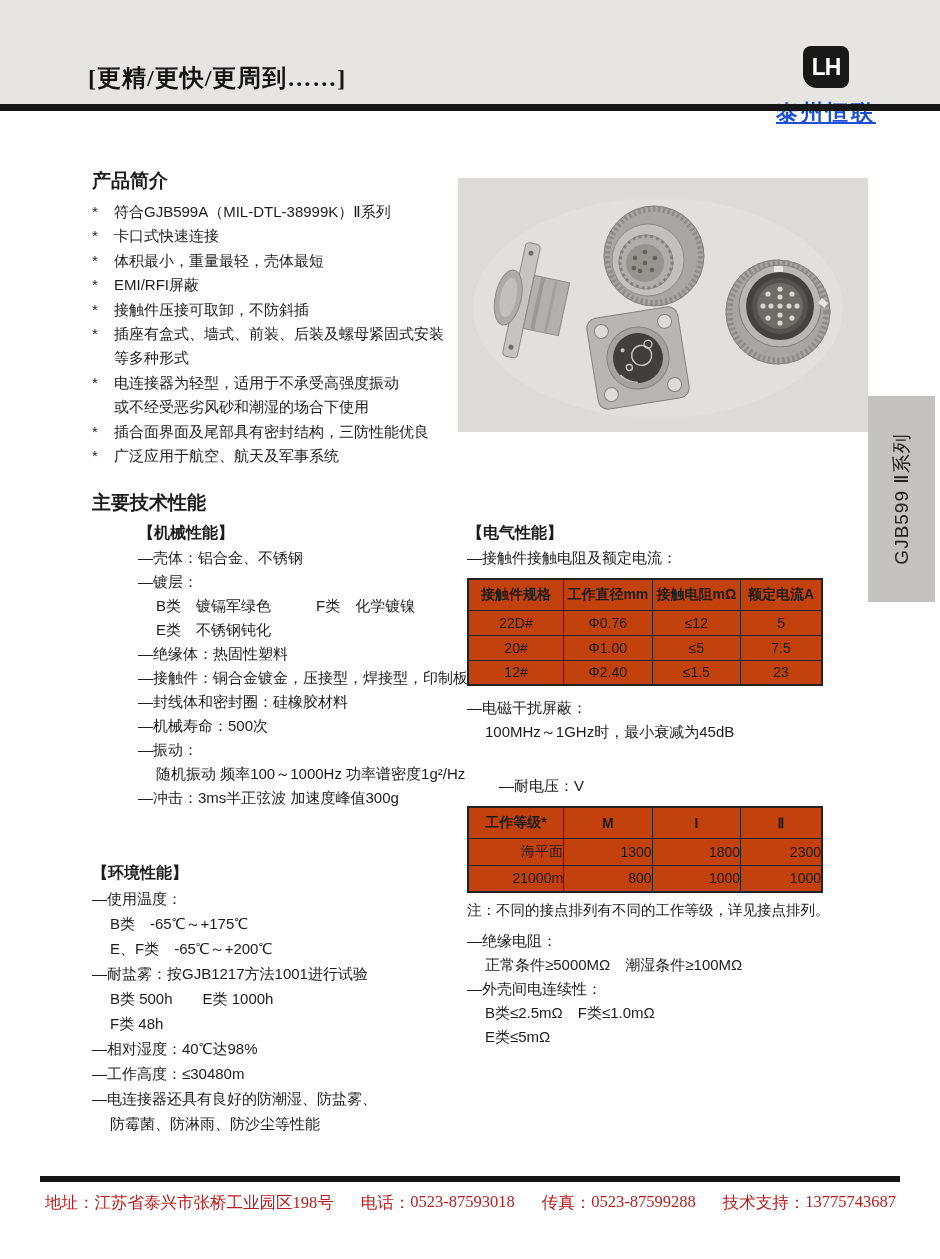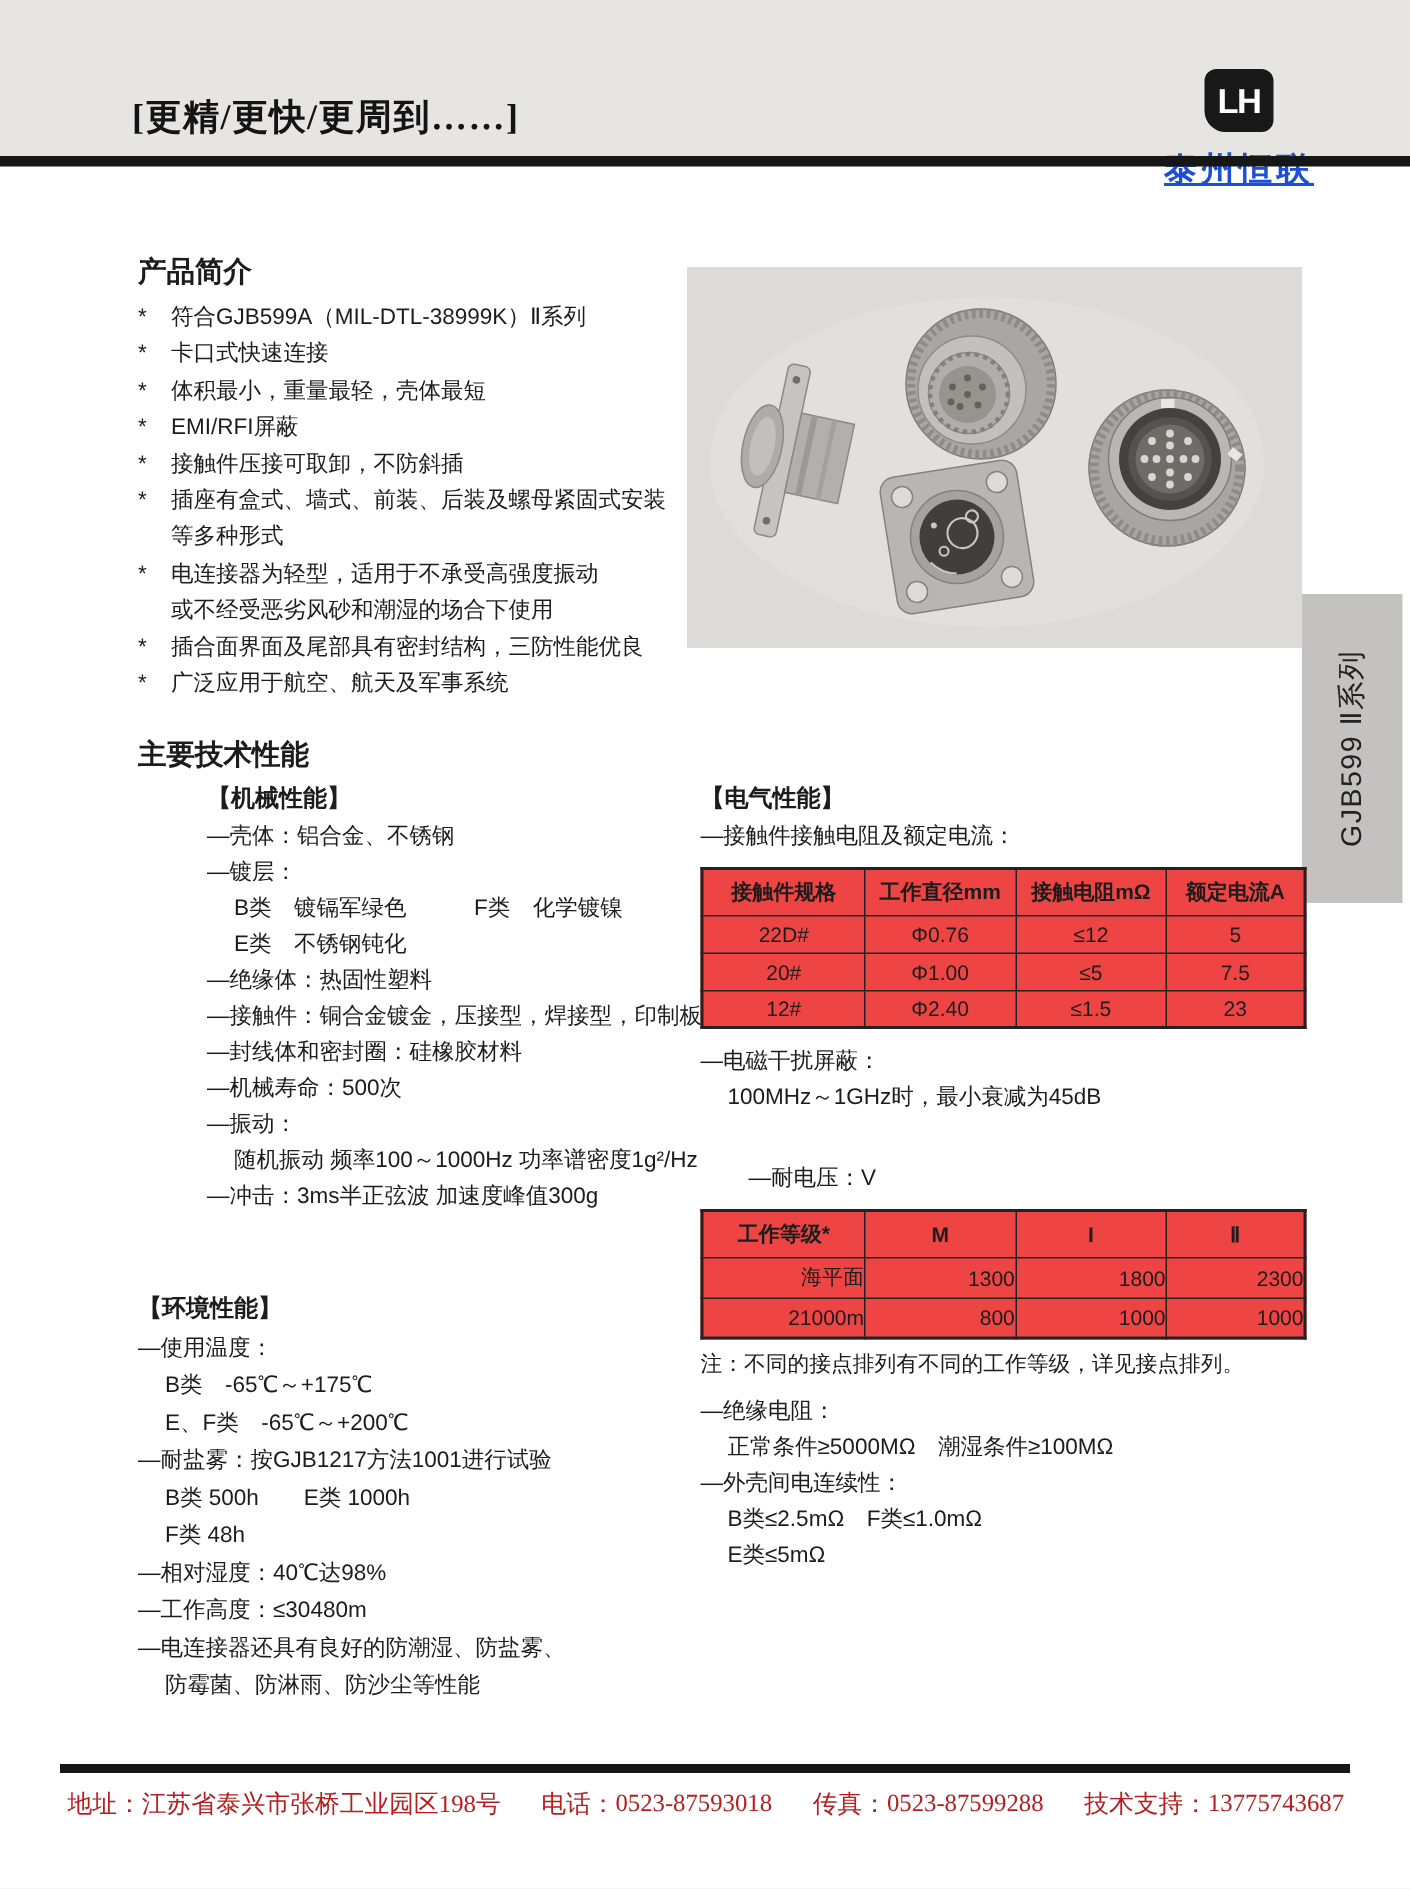--- a/index.html
+++ b/index.html
@@ -33,21 +33,21 @@
   .col { position:absolute; font-size:15px; }
   .col-mech { left:92px; top:520px; width:372px;margin-left:46px; }
   .col-elec { left:467px; top:520px; width:372px; }
   .col-env  { left:92px; top:860px; width:372px; }
   .sec-heading { font-weight:bold; font-size:16px; line-height:26px; }
   .line { line-height:24px; }
   .col-env .line { line-height:25px; }
   .ind { padding-left:18px; }
 
   
-  table { border-collapse:collapse; width:404px; table-layout:fixed; background:#ef4444; }
+  table { border-collapse:collapse; width:356px; table-layout:fixed; background:#c2410c; }
   .tbl { margin-top:8px; border:2px solid #222; }
   th, td { border:1px solid #222; text-align:center; font-size:14px; padding:0; }
   th { height:31px; font-weight:bold; }
   td { height:25px; font-weight:normal; }
   .vtbl td { height:27px;text-align:right; }
   .c1 { width:27%; } .c2 { width:25%; } .c3 { width:25%; } .c4 { width:23%; }
   .note { margin-top:6px; font-size:14.5px; line-height:22px; }
   .gap30 { margin-top:30px;margin-left:32px; } .gap10 { margin-top:10px; } .gap8 { margin-top:8px; }
 
   

